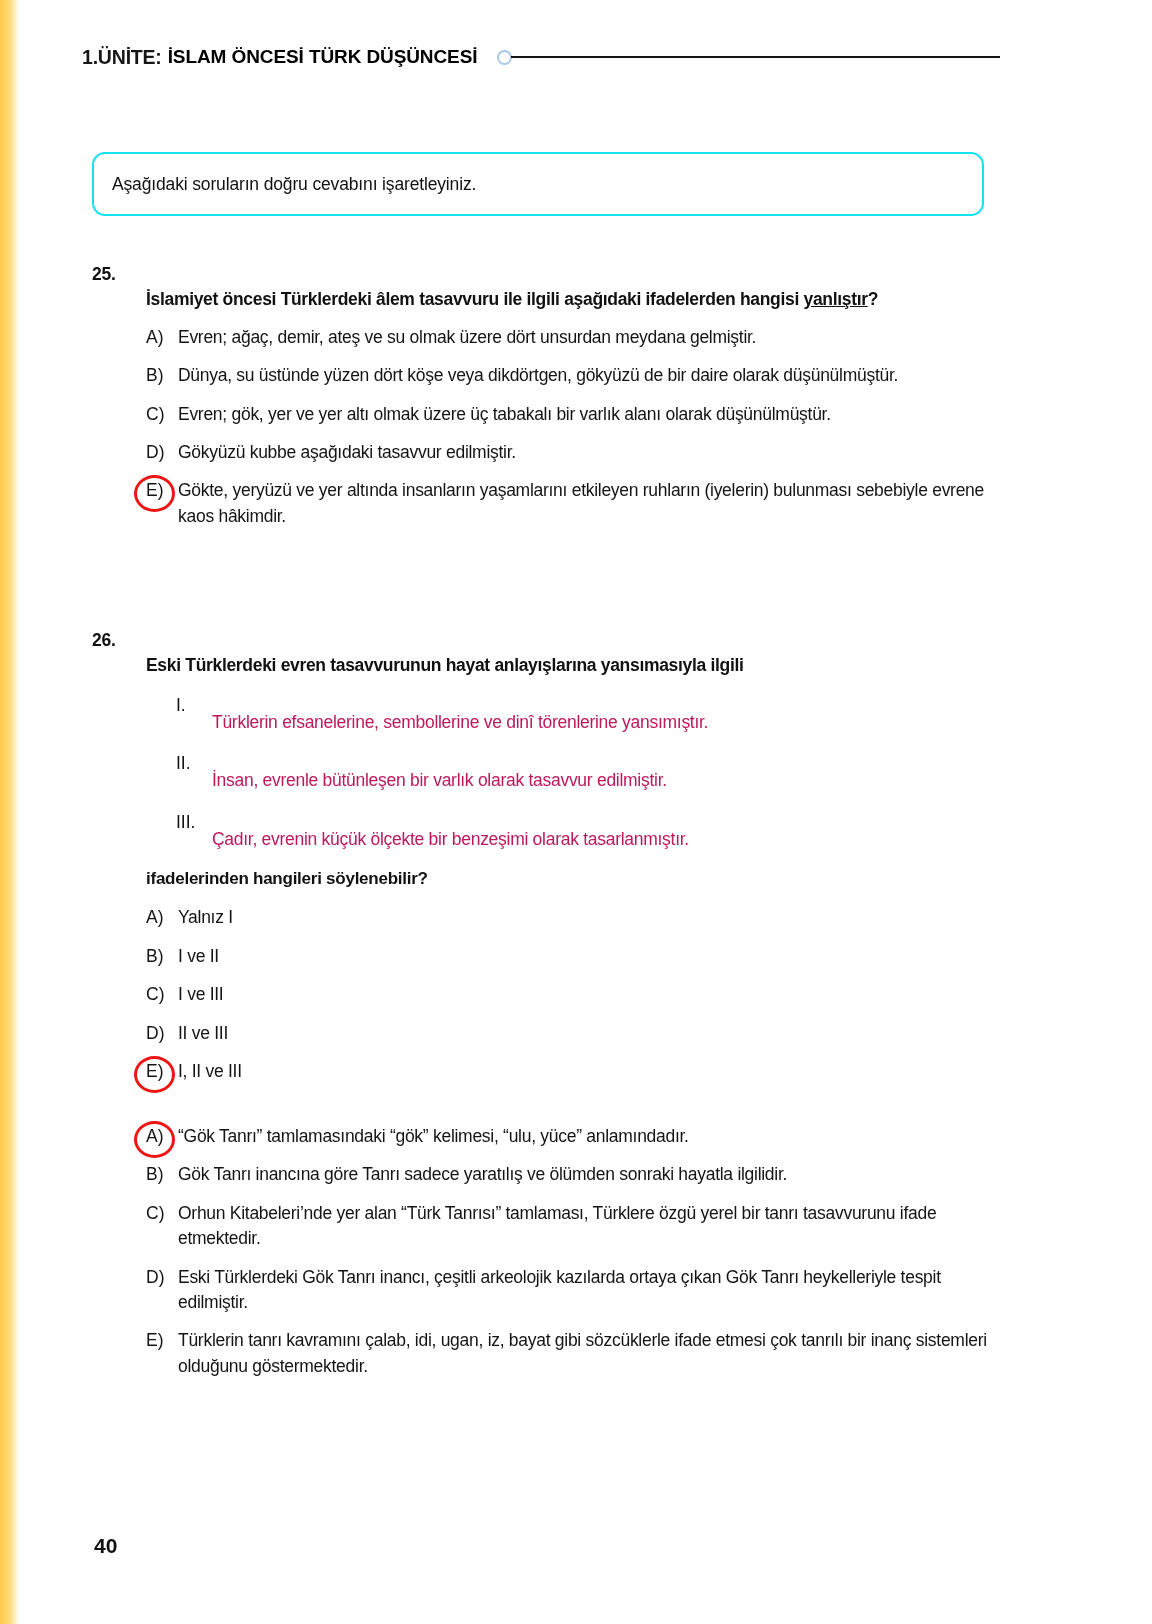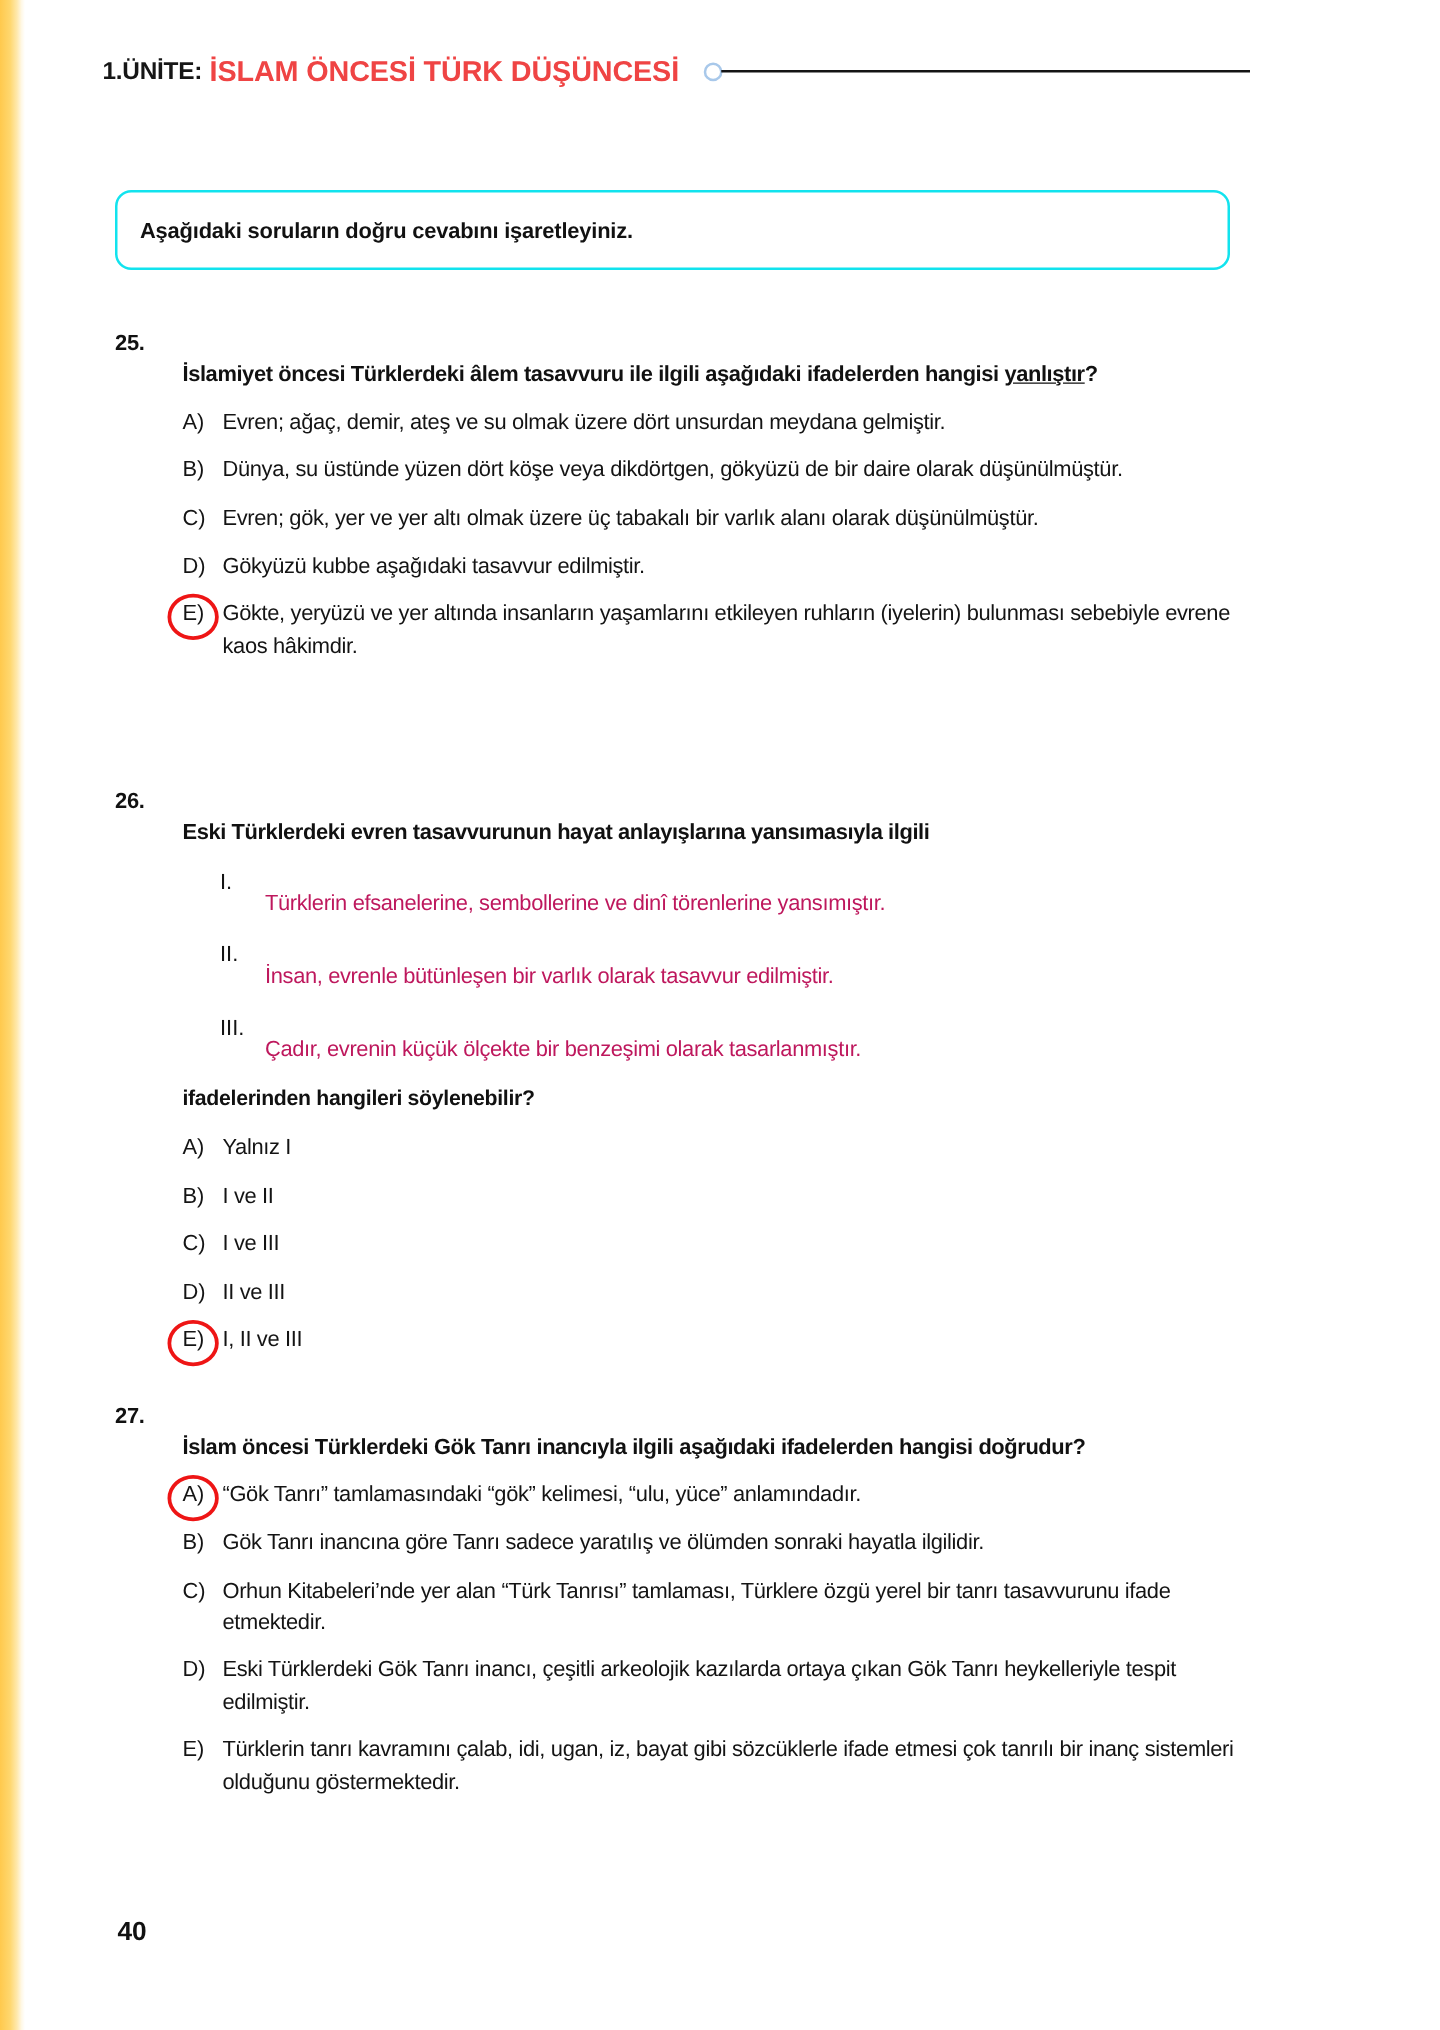--- a/index.html
+++ b/index.html
@@ -40,24 +40,24 @@
     align-items: center;
   }
   .header-unit {
     font-size: 19.5px;
     font-weight: bold;
     letter-spacing: -0.2px;
     color: #161616;
     white-space: nowrap;
   }
   .header-title {
-    font-size: 23px;
+    font-size: 19px;
     font-weight: bold;
     letter-spacing: -0.1px;
-    color: #ef4444;
+    color: #000000;
     white-space: nowrap;
     margin-left: 6px;
   }
   .header-dot {
     width: 11px;
     height: 11px;
     border-radius: 50%;
     border: 2.2px solid #a8c8ea;
     background: #ffffff;
     margin-left: 20px;
@@ -78,21 +78,21 @@
     width: 892px;
     height: 64px;
     box-sizing: border-box;
     border: 2.6px solid #12e3ee;
     border-radius: 13px;
     display: flex;
     align-items: center;
   }
   .instruction-text {
     font-size: 17.5px;
-    font-weight: bold;
+    font-weight: normal;
     color: #111111;
     letter-spacing: -0.15px;
     padding-left: 18px;
   }
 
   
   .question {
     position: absolute;
     left: 92px;
     width: 900px;
@@ -289,24 +289,20 @@
         <span class="opt-text">II ve III</span>
       </div>
       <div class="option">
         <span class="opt-label">E)<span class="circle-mark"></span></span>
         <span class="opt-text">I, II ve III</span>
       </div>
     </div>
   </div>
 
   <div class="question" style="top:1110px;">
-    <div class="q-head">
-      <span class="q-number">27.</span>
-      <span class="q-stem">İslam öncesi Türklerdeki Gök Tanrı inancıyla ilgili aşağıdaki ifadelerden hangisi doğrudur?</span>
-    </div>
     <div class="options">
       <div class="option">
         <span class="opt-label">A)<span class="circle-mark"></span></span>
         <span class="opt-text">“Gök Tanrı” tamlamasındaki “gök” kelimesi, “ulu, yüce” anlamındadır.</span>
       </div>
       <div class="option">
         <span class="opt-label">B)</span>
         <span class="opt-text">Gök Tanrı inancına göre Tanrı sadece yaratılış ve ölümden sonraki hayatla ilgilidir.</span>
       </div>
       <div class="option">

